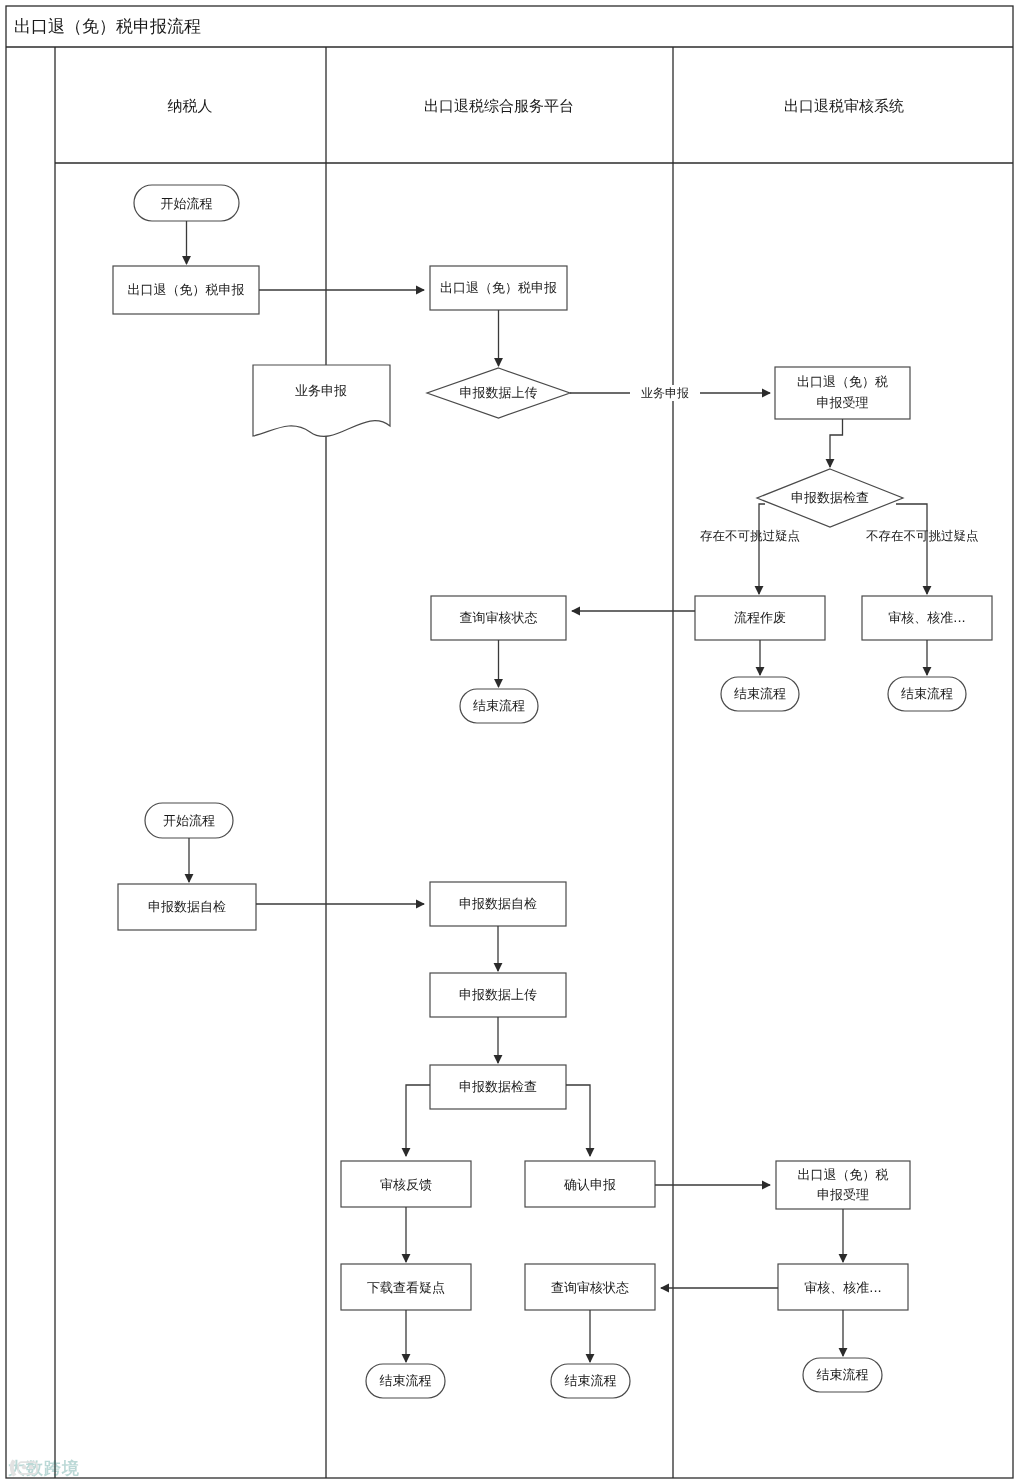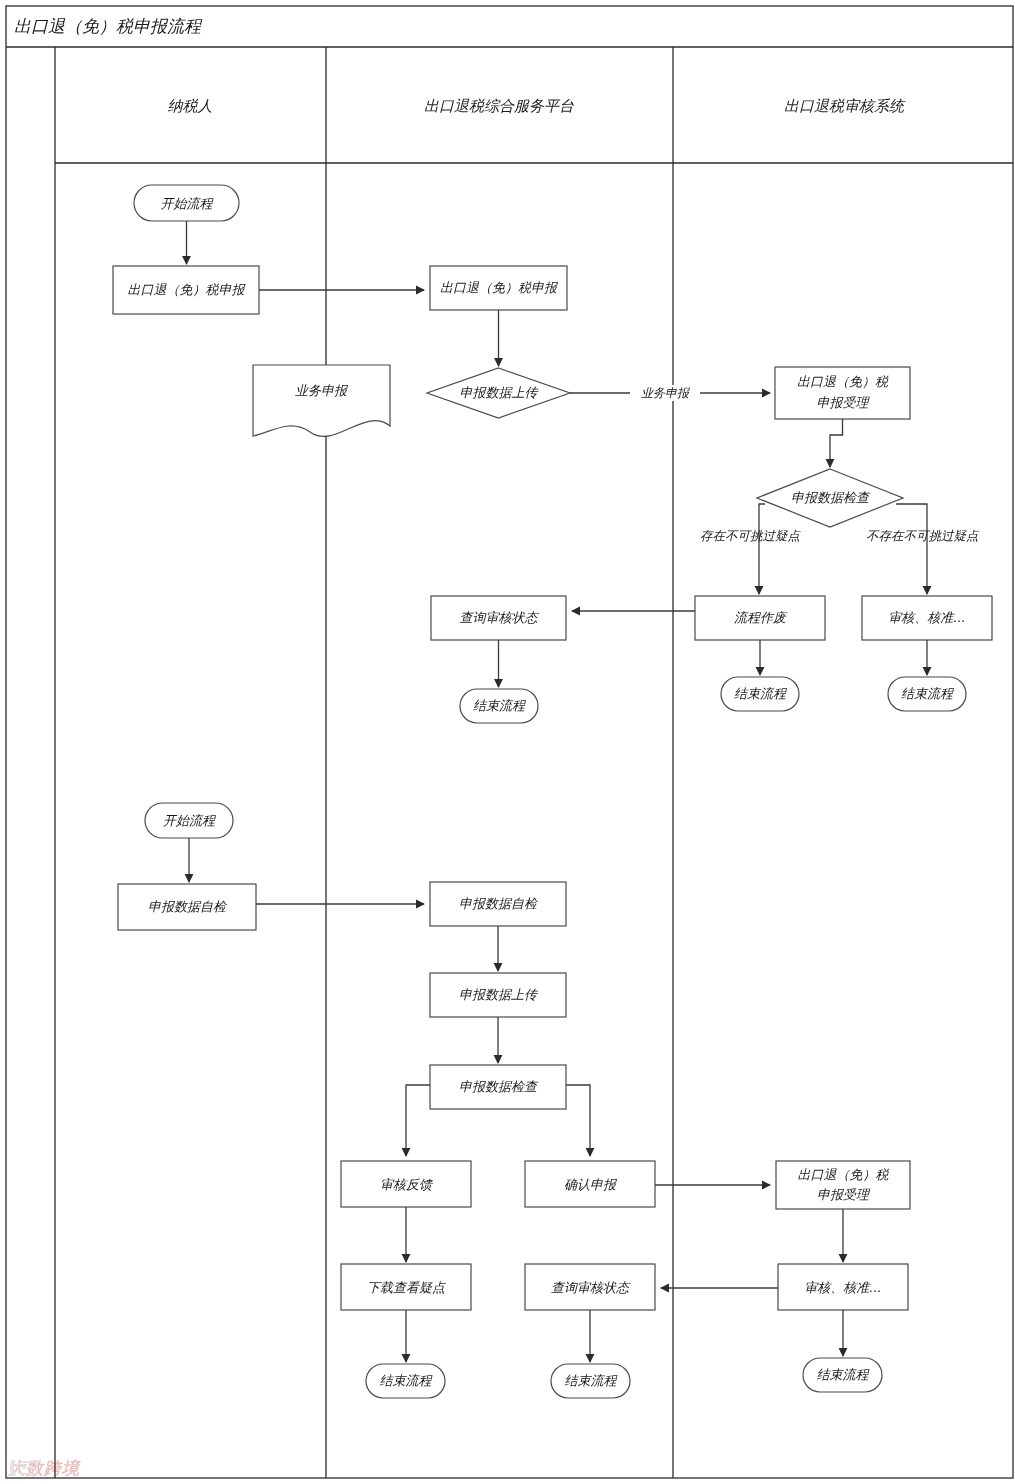--- a/index.html
+++ b/index.html
@@ -1,32 +1,32 @@
 <!DOCTYPE html>
 <html><head>
 <meta charset="utf-8">
 <style>
   html,body{margin:0;padding:0;background:#fff;}
   body{font-family:"DejaVu Sans","Liberation Sans",sans-serif;}
-  #canvas{position:relative;width:1015px;height:1484px;background:#fff;overflow:hidden;font-style:italic;}
+  #canvas{position:relative;width:1015px;height:1484px;background:#fff;overflow:hidden;}
   svg{position:absolute;top:0;left:0;width:1015px;height:1484px;}
   .shape-text{font-size:13px;fill:#1a1a1a;text-anchor:middle;dominant-baseline:middle;}
   .lane-title{font-size:15px;fill:#1a1a1a;text-anchor:middle;dominant-baseline:middle;}
   .diagram-title{font-size:17px;fill:#1a1a1a;dominant-baseline:middle;}
   .edge-label{font-size:12px;fill:#1a1a1a;text-anchor:middle;dominant-baseline:middle;}
   .branch-label{font-size:12.5px;fill:#1a1a1a;dominant-baseline:middle;}
   .box{fill:#ffffff;stroke:#4a4a4a;stroke-width:1.2;}
   .diamond{fill:#ffffff;stroke:#4a4a4a;stroke-width:1.2;}
   .terminator{fill:#ffffff;stroke:#4a4a4a;stroke-width:1.2;}
   .docshape{fill:#ffffff;stroke:#4a4a4a;stroke-width:1.2;}
   .frame{fill:none;stroke:#2b2b2b;stroke-width:1.3;}
   .lane-line{stroke:#2b2b2b;stroke-width:1.3;fill:none;}
   .conn{stroke:#3a3a3a;stroke-width:1.3;fill:none;}
   .watermark{position:absolute;left:8px;bottom:4px;opacity:.28;display:flex;align-items:center;gap:5px;}
-  .wm-text{font-size:17px;color:#b91c1c;letter-spacing:1px;font-weight:bold;}
+  .wm-text{font-size:17px;color:#0f766e;letter-spacing:1px;font-weight:bold;}
   .wm-logo{width:34px;height:22px;}
 </style>
 </head>
 <body>
 
 <div id="canvas">
   <svg viewBox="0 0 1015 1484" xmlns="http://www.w3.org/2000/svg">
     <defs>
       <marker id="arrow" viewBox="0 0 10 10" refX="9" refY="5" markerWidth="7" markerHeight="7" orient="auto-start-reverse">
         <path d="M 0 0 L 10 5 L 0 10 z" fill="#2b2b2b"></path>

